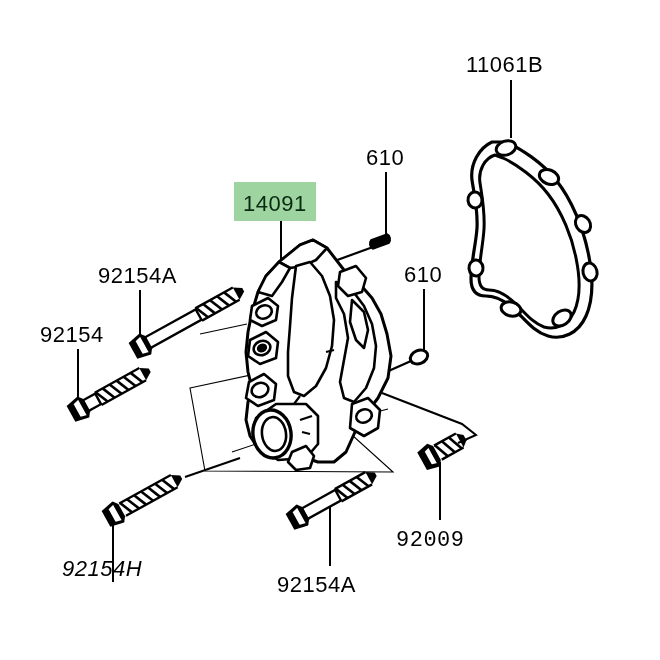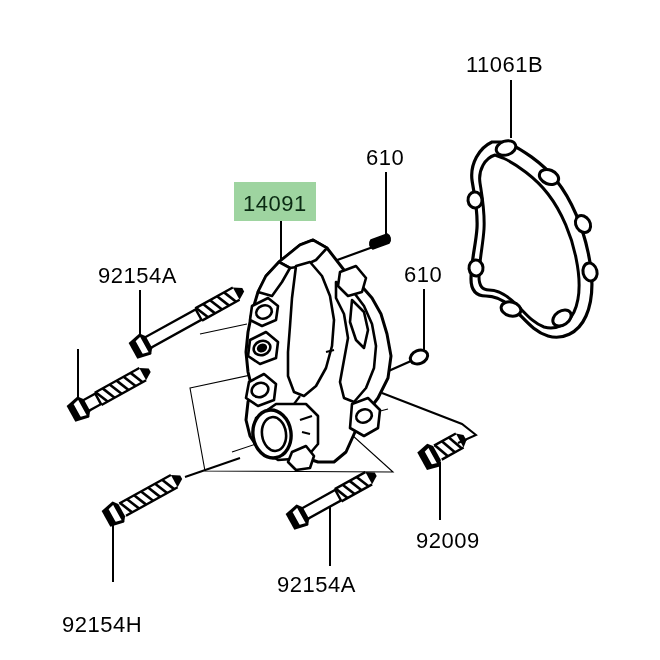--- a/index.html
+++ b/index.html
@@ -223,17 +223,18 @@
 
       <path d="M292 452 L306 446 L314 456 L310 468 L296 470 L288 462 Z"></path>
     </g>
   </svg>
 
   <div class="lbl hl" style="left:234px;top:182px;">14091</div>
   <div class="lbl" style="left:466px;top:52px;">11061B</div>
   <div class="lbl" style="left:366px;top:145px;">610</div>
   <div class="lbl" style="left:404px;top:262px;">610</div>
   <div class="lbl" style="left:98px;top:263px;">92154A</div>
-  <div class="lbl" style="left:416px;top:528px;">92009</div>
+  <div class="lbl" style="left:40px;top:322px;">92154</div>
+  <div class="lbl" style="left:396px;top:528px;font-family:Liberation Mono, monospace;">92009</div>
   <div class="lbl" style="left:277px;top:572px;">92154A</div>
-  <div class="lbl" style="left:62px;top:612px;">92154H</div>
+  <div class="lbl" style="left:62px;top:556px;font-style:italic;">92154H</div>
 
 </div>
 
 </body></html>

